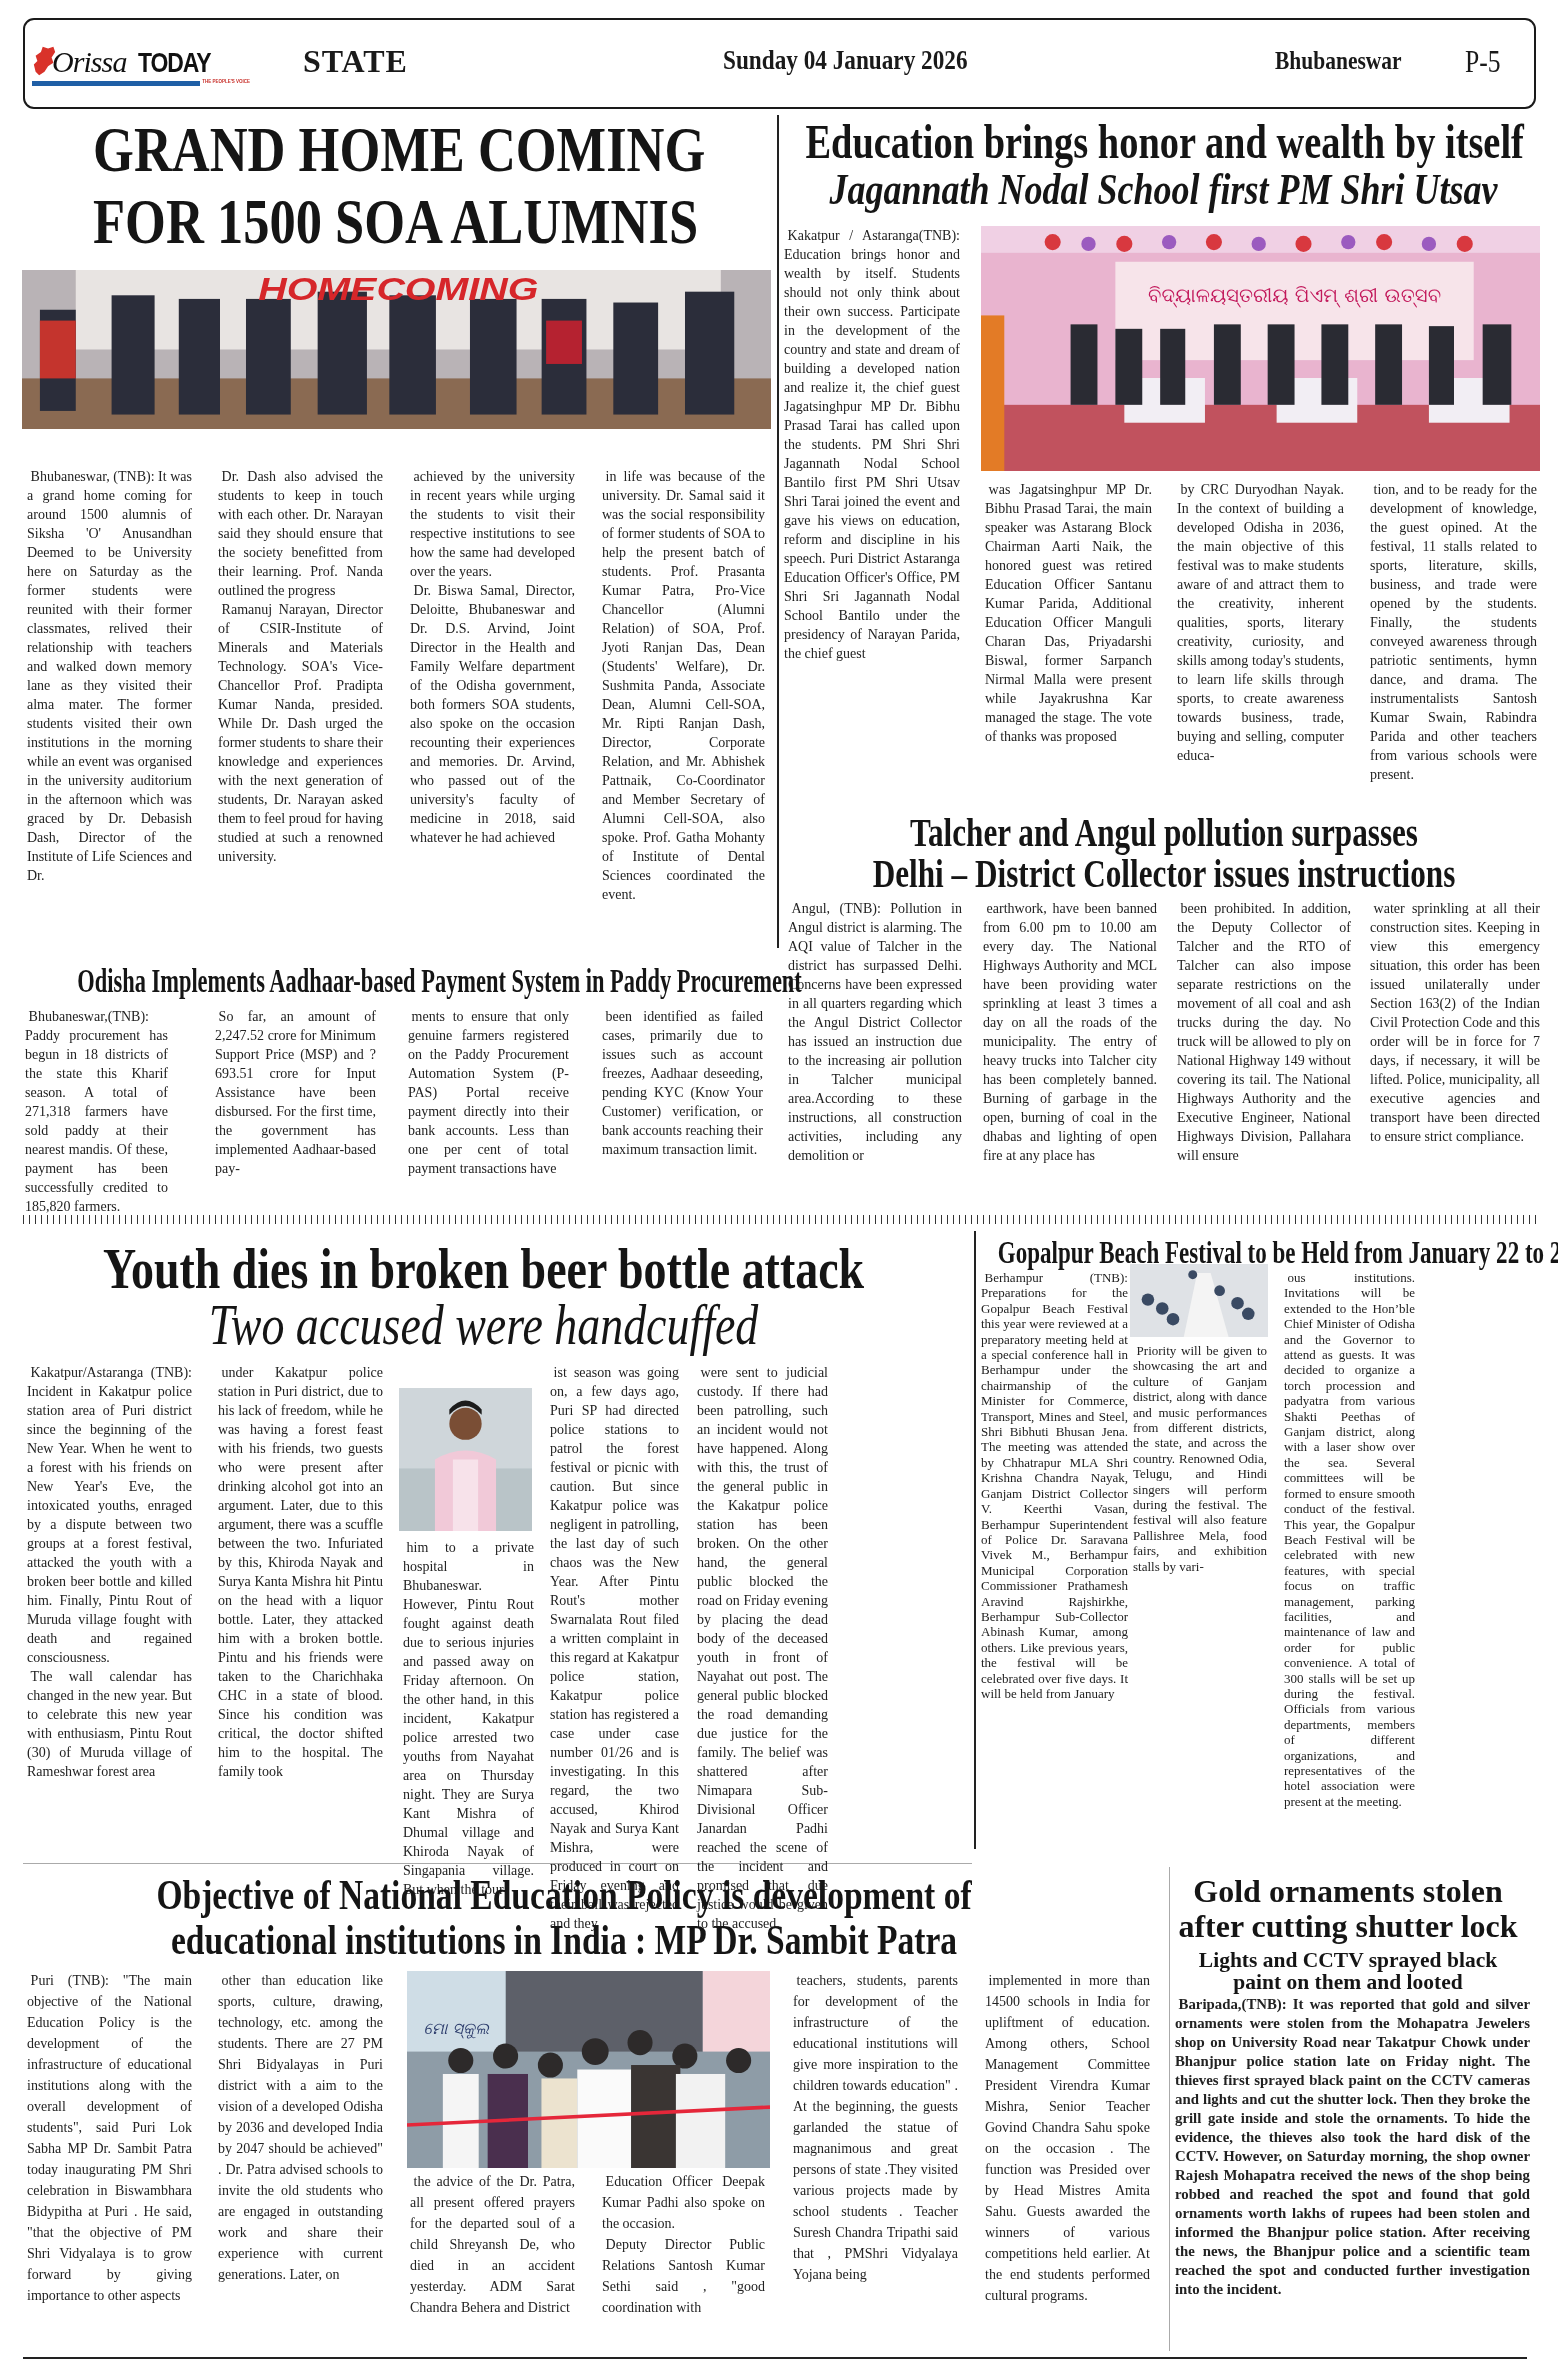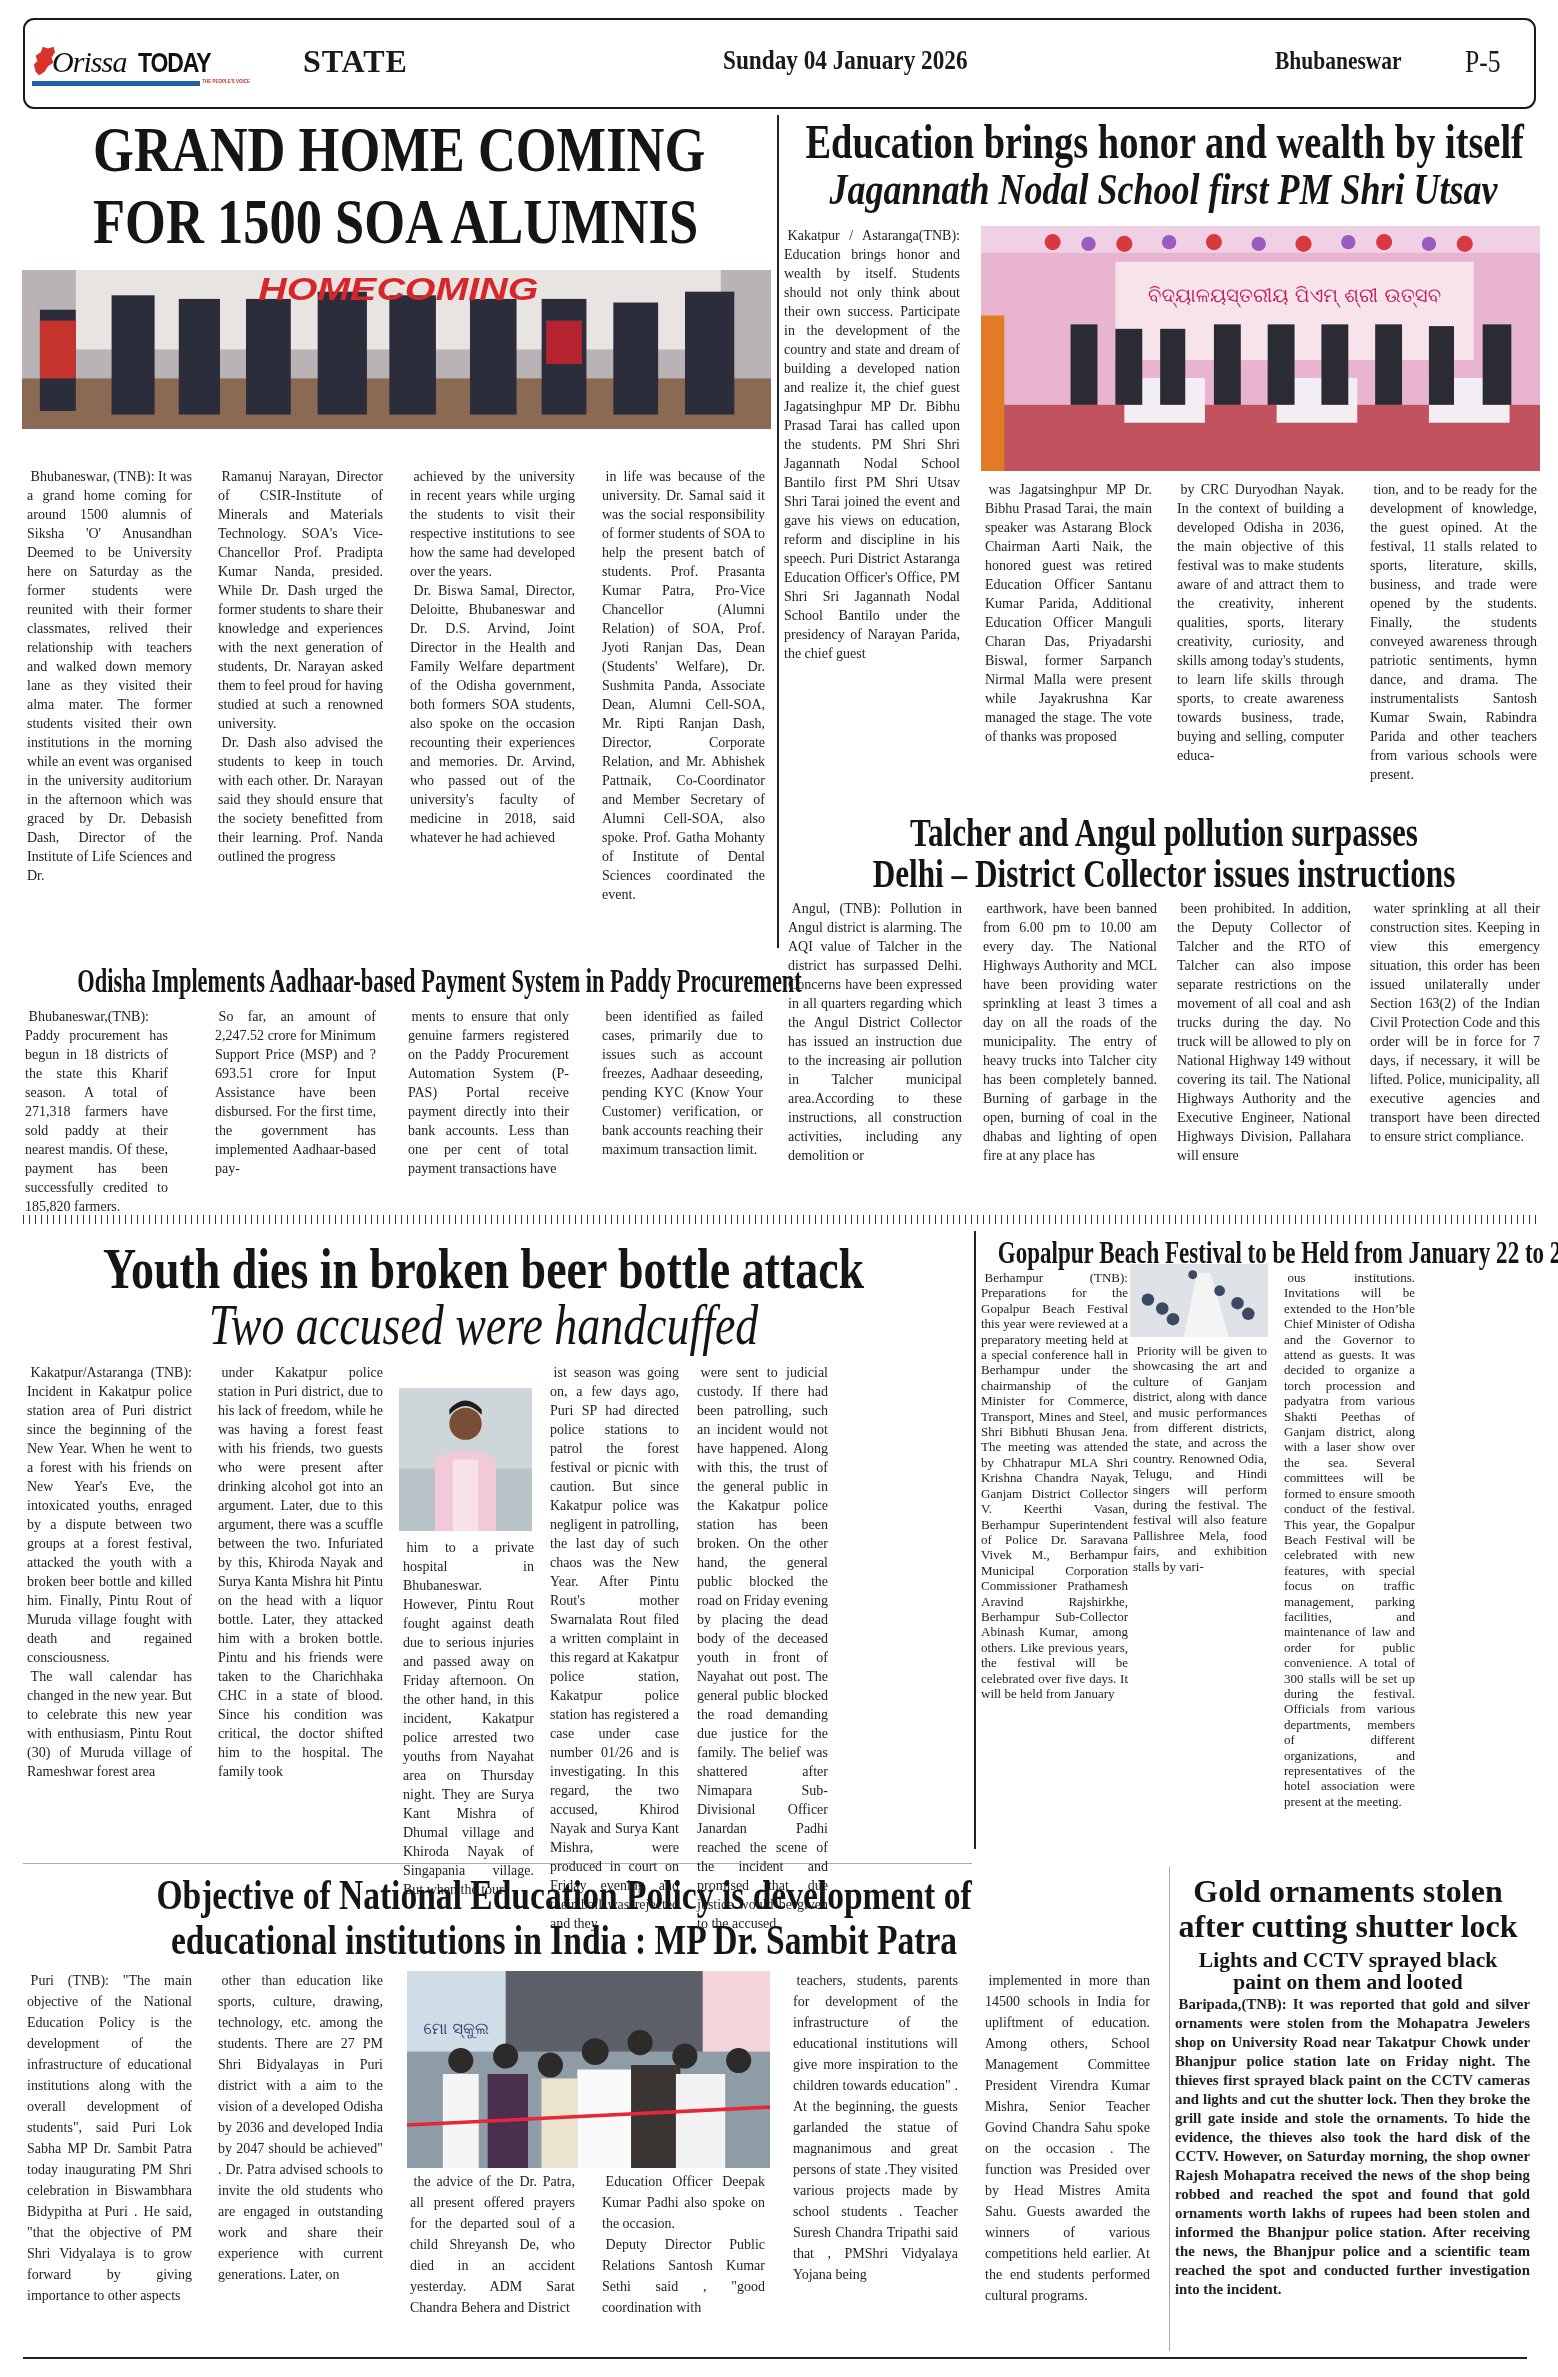--- a/index.html
+++ b/index.html
@@ -82,22 +82,22 @@
       </g>
       <rect x="20" y="70" width="40" height="80" fill="#c4342d"></rect>
       <rect x="585" y="70" width="40" height="60" fill="#b52230"></rect>
       <text x="420" y="42" font-family="Liberation Sans, sans-serif" font-weight="bold" font-size="44" fill="#d6262a" text-anchor="middle" font-style="italic">HOMECOMING</text>
     </svg>
   </div>
   <div class="col" style="left:27px; top:467px; width:165px;">
       <p>Bhubaneswar, (TNB): It was a grand home coming for around 1500 alumnis of Siksha 'O' Anusandhan Deemed to be University here on Saturday as the former students were reunited with their former classmates, relived their relationship with teachers and walked down memory lane as they visited their alma mater. The former students visited their own institutions in the morning while an event was organised in the university auditorium in the afternoon which was graced by Dr. Debasish Dash, Director of the Institute of Life Sciences and Dr.</p>
     </div>
   <div class="col" style="left:218px; top:467px; width:165px;">
+      <p>Dr. Dash also advised the students to keep in touch with each other. Dr. Narayan said they should ensure that the society benefitted from their learning. Prof. Nanda outlined the progress</p>
       <p>Ramanuj Narayan, Director of CSIR-Institute of Minerals and Materials Technology. SOA's Vice-Chancellor Prof. Pradipta Kumar Nanda, presided. While Dr. Dash urged the former students to share their knowledge and experiences with the next generation of students, Dr. Narayan asked them to feel proud for having studied at such a renowned university.</p>
-      <p>Dr. Dash also advised the students to keep in touch with each other. Dr. Narayan said they should ensure that the society benefitted from their learning. Prof. Nanda outlined the progress</p>
     </div>
   <div class="col" style="left:410px; top:467px; width:165px;">
       <p>achieved by the university in recent years while urging the students to visit their respective institutions to see how the same had developed over the years.</p>
       <p>Dr. Biswa Samal, Director, Deloitte, Bhubaneswar and Dr. D.S. Arvind, Joint Director in the Health and Family Welfare department of the Odisha government, both formers SOA students, also spoke on the occasion recounting their experiences and memories. Dr. Arvind, who passed out of the university's faculty of medicine in 2018, said whatever he had achieved</p>
     </div>
   <div class="col" style="left:602px; top:467px; width:163px;">
       <p>in life was because of the university. Dr. Samal said it was the social responsibility of former students of SOA to help the present batch of students. Prof. Prasanta Kumar Patra, Pro-Vice Chancellor (Alumni Relation) of SOA, Prof. Jyoti Ranjan Das, Dean (Students' Welfare), Dr. Sushmita Panda, Associate Dean, Alumni Cell-SOA, Mr. Ripti Ranjan Dash, Director, Corporate Relation, and Mr. Abhishek Pattnaik, Co-Coordinator and Member Secretary of Alumni Cell-SOA, also spoke. Prof. Gatha Mohanty of Institute of Dental Sciences coordinated the event.</p>
     </div>
 </article>
 
@@ -251,21 +251,21 @@
 
 <article>
   <h1 class="abs hl" style="left:-36px; top:1873px; width:1200px; font-size:43px; transform:scaleX(0.78); transform-origin:center top;">Objective of National Education Policy is development of</h1>
   <h1 class="abs hl" style="left:-36px; top:1918px; width:1200px; font-size:43px; transform:scaleX(0.78); transform-origin:center top;">educational institutions in India : MP Dr. Sambit Patra</h1>
   <div class="col" style="left:27px; top:1970px; width:165px; line-height:21px;">
       <p>Puri (TNB): "The main objective of the National Education Policy is the development of the infrastructure of educational institutions along with the overall development of students", said Puri Lok Sabha MP Dr. Sambit Patra today inaugurating PM Shri celebration in Biswambhara Bidypitha at Puri . He said, "that the objective of PM Shri Vidyalaya is to grow forward by giving importance to other aspects</p>
     </div>
   <div class="col" style="left:218px; top:1970px; width:165px; line-height:21px;">
       <p>other than education like sports, culture, drawing, technology, etc. among the students. There are 27 PM Shri Bidyalayas in Puri district with a aim to the vision of a developed Odisha by 2036 and developed India by 2047 should be achieved" . Dr. Patra advised schools to invite the old students who are engaged in outstanding work and share their experience with current generations. Later, on</p>
     </div>
-  <div class="photo" style="left:407px; top:1971px; width:363px; height:197px;">
+  <div class="photo" style="left:407px; top:1971px; width:363px; height:197px;font-style:italic;">
     <svg viewBox="0 0 405 220" preserveAspectRatio="none">
       <rect width="405" height="220" fill="#8e9ca7"></rect>
       <rect x="110" y="0" width="220" height="90" fill="#5d6069"></rect>
       <rect x="0" y="0" width="110" height="90" fill="#cfdde6"></rect>
       <text x="55" y="70" font-family="DejaVu Sans, sans-serif" font-size="18" fill="#2b3b6b" text-anchor="middle">ମୋ ସ୍କୁଲ</text>
       <rect x="330" y="0" width="75" height="90" fill="#f4d5da"></rect>
       <g fill="#2d2a2a">
           <circle cx="60" cy="100" r="14"></circle>
           <circle cx="110" cy="95" r="14"></circle>
           <circle cx="160" cy="105" r="14"></circle>

